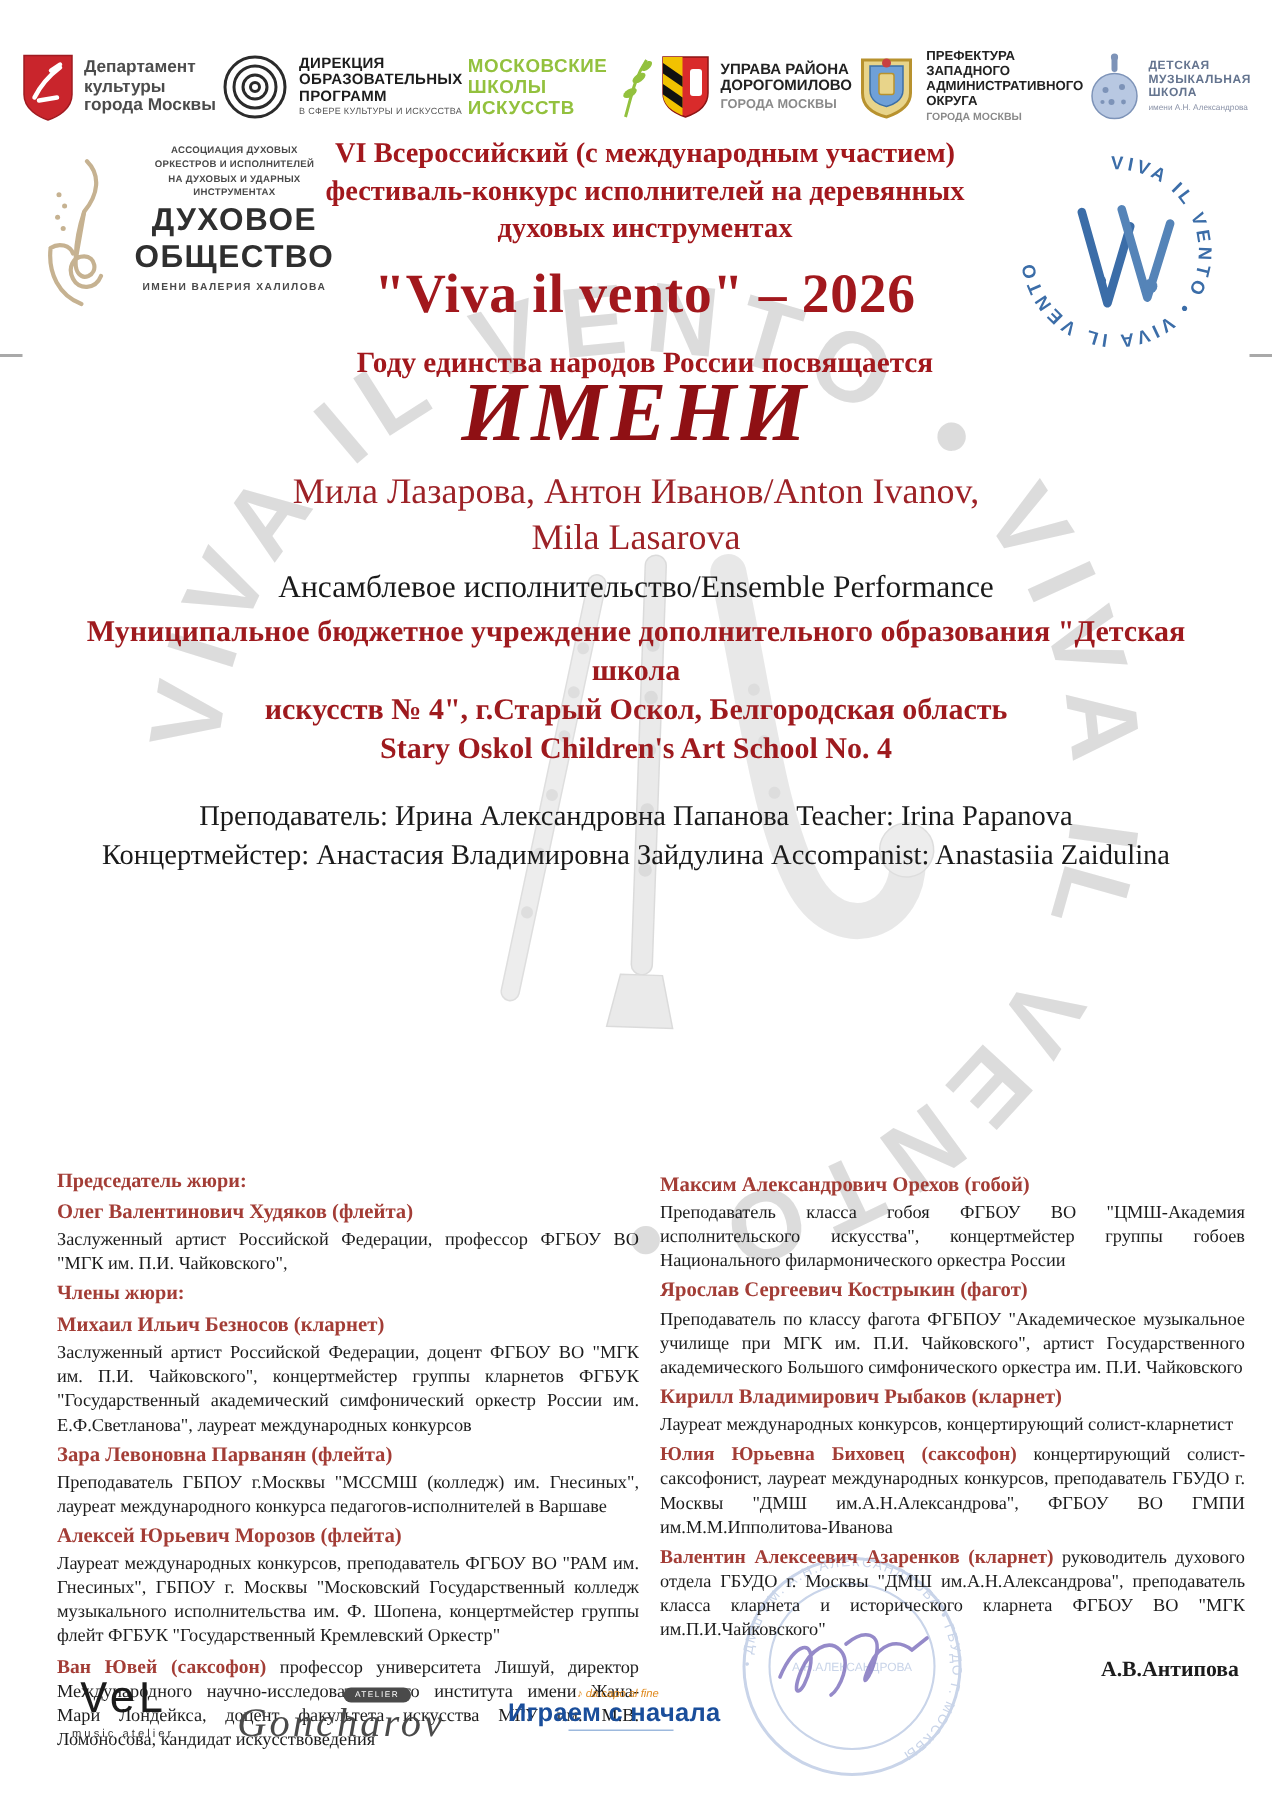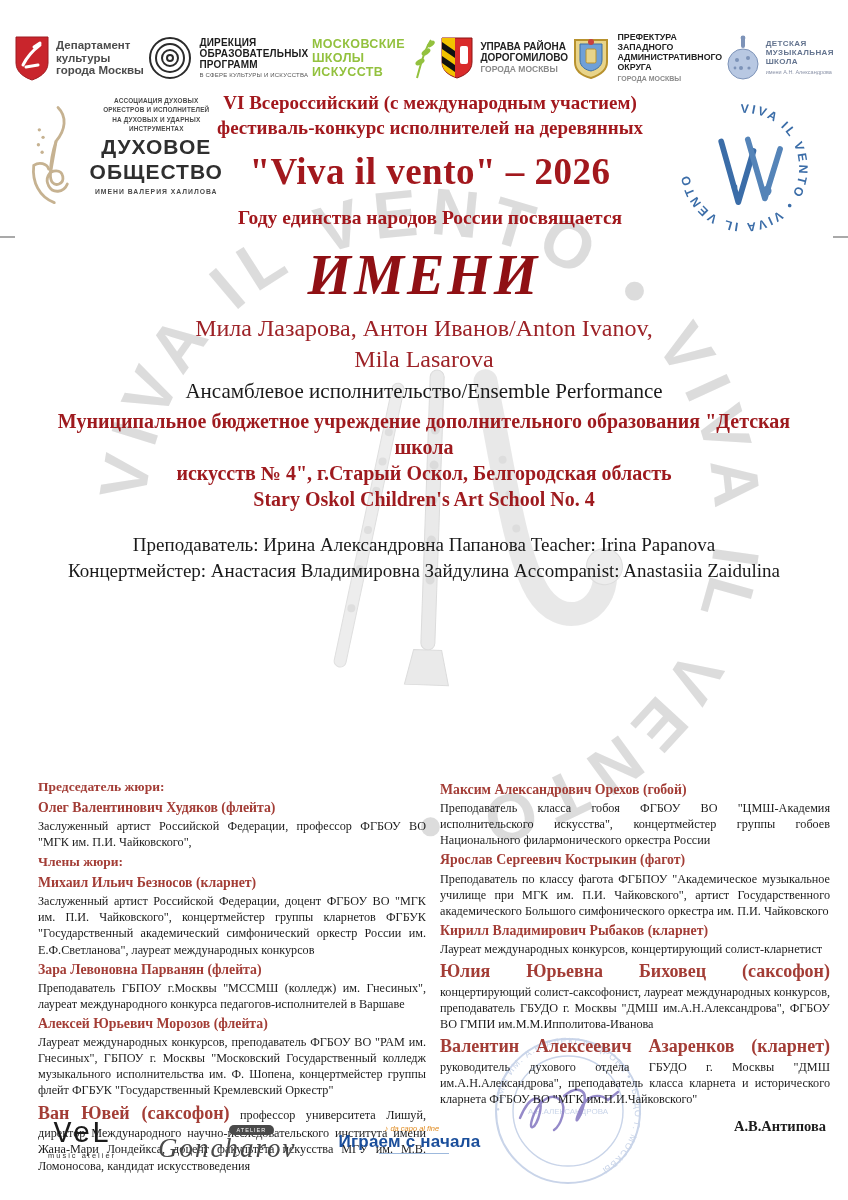--- a/index.html
+++ b/index.html
@@ -45,21 +45,21 @@
   .daward{font-size:30px;font-weight:700;color:#ac8400;margin-top:14px;}
   .dnames{font-size:24px;font-weight:400;color:#9d2227;line-height:1.3;margin-top:6px;text-align:center;}
   .dcat{font-size:21px;color:#1a1a1a;margin-top:4px;}
   .dschool{font-size:20px;font-weight:700;color:#9e1a1e;line-height:1.3;margin-top:4px;padding:0 30px;}
   .dteach{font-size:19px;color:#1a1a1a;margin-top:20px;line-height:1.35;}
   
   .jury{position:absolute;top:778px;z-index:3;font-size:12.2px;line-height:1.32;color:#1c1c1c;}
   .jleft{left:38px;width:388px;}
   .jright{left:440px;width:390px;}
   .jhead{color:#a33d36;font-weight:700;font-size:13.5px;margin:0 0 2px 0;}
-  .jname{color:#a33d36;font-weight:700;font-size:18px;}
+  .jname{color:#a33d36;font-weight:700;font-size:13px;}
   .jnameb{color:#a33d36;font-weight:700;font-size:13.8px;margin:3px 0 1px 0;}
   .jdesc{margin:0 0 3px 0;text-align:justify;}
   .jinline{margin:3px 0 3px 0;text-align:justify;}
   .committee{margin-top:8px;font-size:12.2px;line-height:1.35;}
   .signname{text-align:right;font-weight:700;font-size:14.5px;margin-top:10px;padding-right:4px;}
   
   .stamp{position:absolute;left:468px;top:1022px;z-index:2;opacity:.85;}
   
   .frow{position:absolute;left:48px;top:1118px;display:flex;align-items:center;gap:42px;z-index:3;
         font-family:"Liberation Sans",sans-serif;}
@@ -229,20 +229,21 @@
       <div class="mini">ИНСТРУМЕНТАХ</div>
       <div class="big">ДУХОВОЕ</div>
       <div class="big">ОБЩЕСТВО</div>
       <div class="sub">ИМЕНИ ВАЛЕРИЯ ХАЛИЛОВА</div>
     </div>
   </div>
 
   <div class="fest">
     <div class="fl">VI Всероссийский (с международным участием)</div>
     <div class="fl">фестиваль-конкурс исполнителей на деревянных</div>
+    <div class="fl">духовых инструментах</div>
     <div class="fname">"Viva il vento" – 2026</div>
     <div class="fded">Году единства народов России посвящается</div>
   </div>
 
   <svg class="vivalogo" width="152" height="152" viewBox="0 0 160 160">
     <defs>
         <path id="vring" d="M 22 80 a 58 58 0 1 1 116 0 a 58 58 0 1 1 -116 0"></path>
       </defs>
     <text font-family="Liberation Sans, sans-serif" font-size="13" font-weight="700" fill="#3b6da8" letter-spacing="2.6">
       <textPath href="#vring" startOffset="24%">VIVA IL VENTO • VIVA IL VENTO •</textPath>

